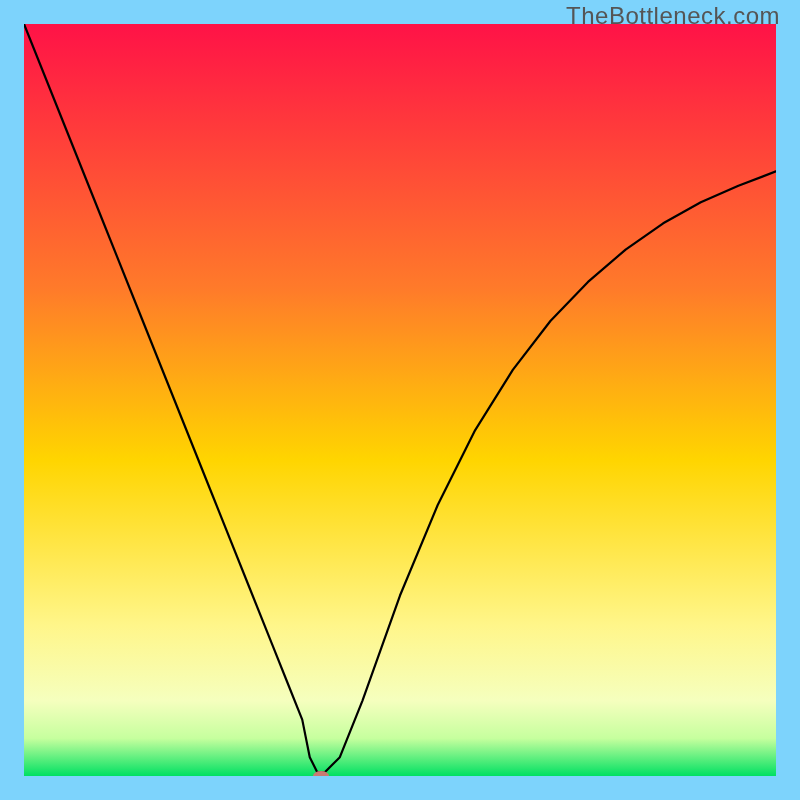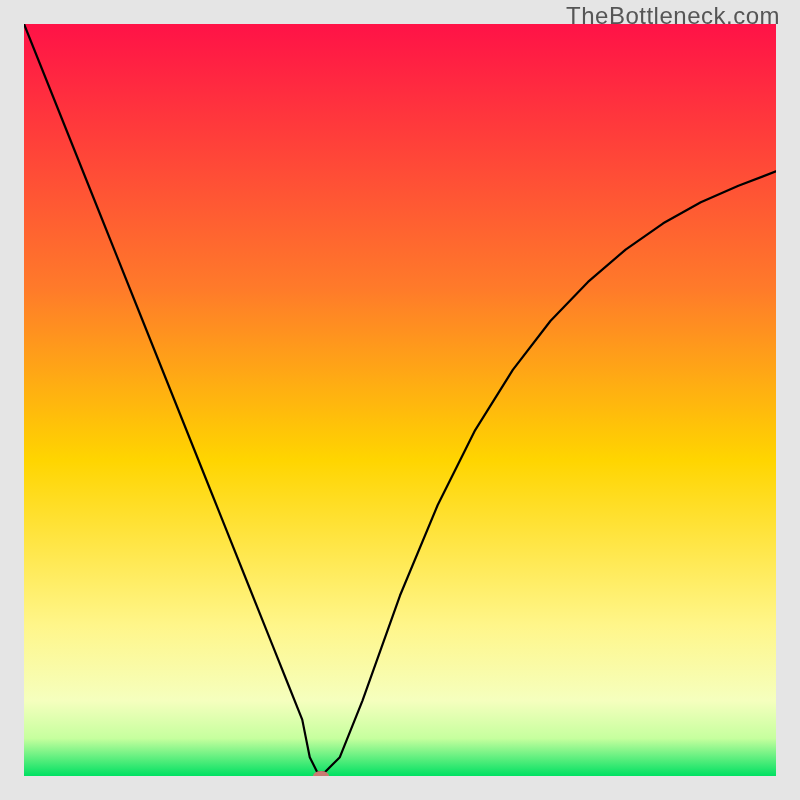--- a/index.html
+++ b/index.html
@@ -7,21 +7,21 @@
     padding: 0;
     width: 800px;
     height: 800px;
     overflow: hidden;
     background: #000;
   }
   .frame {
     position: relative;
     width: 800px;
     height: 800px;
-    background: #e5e5e5;
+    background: #7dd3fc;
   }
   .watermark {
     position: absolute;
     top: 2px;
     right: 20px;
     color: #555555;
     font-family: Arial, Helvetica, sans-serif;
     font-size: 24px;
     letter-spacing: 0.5px;
     z-index: 5;

